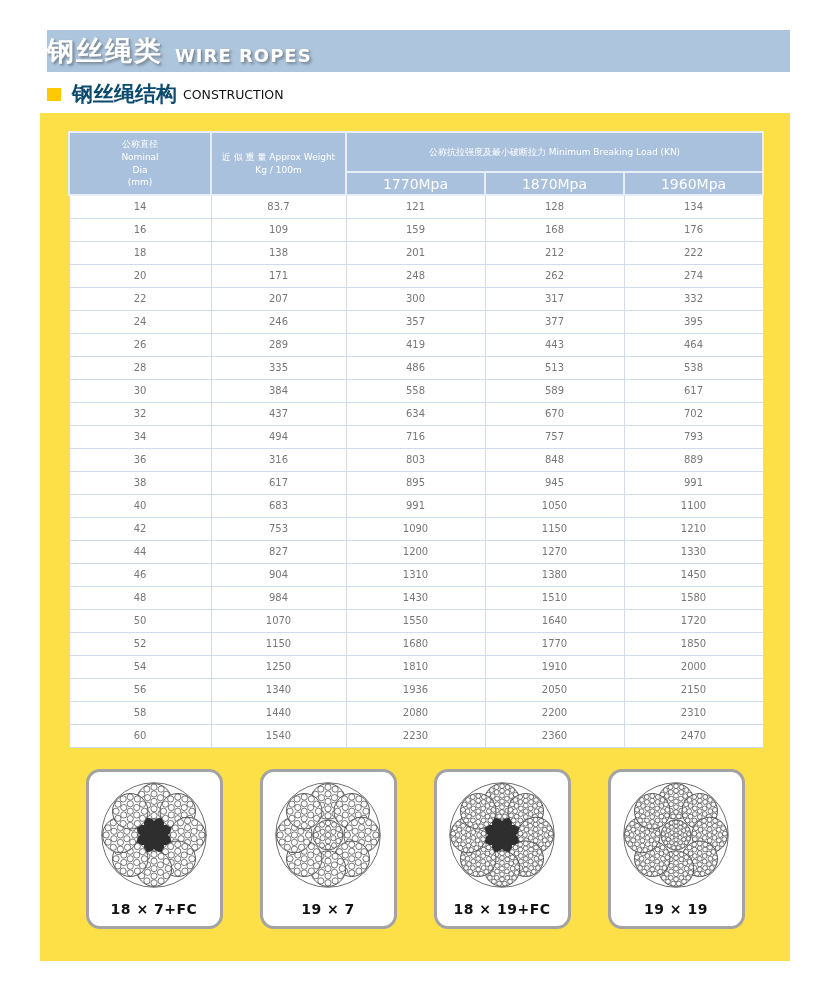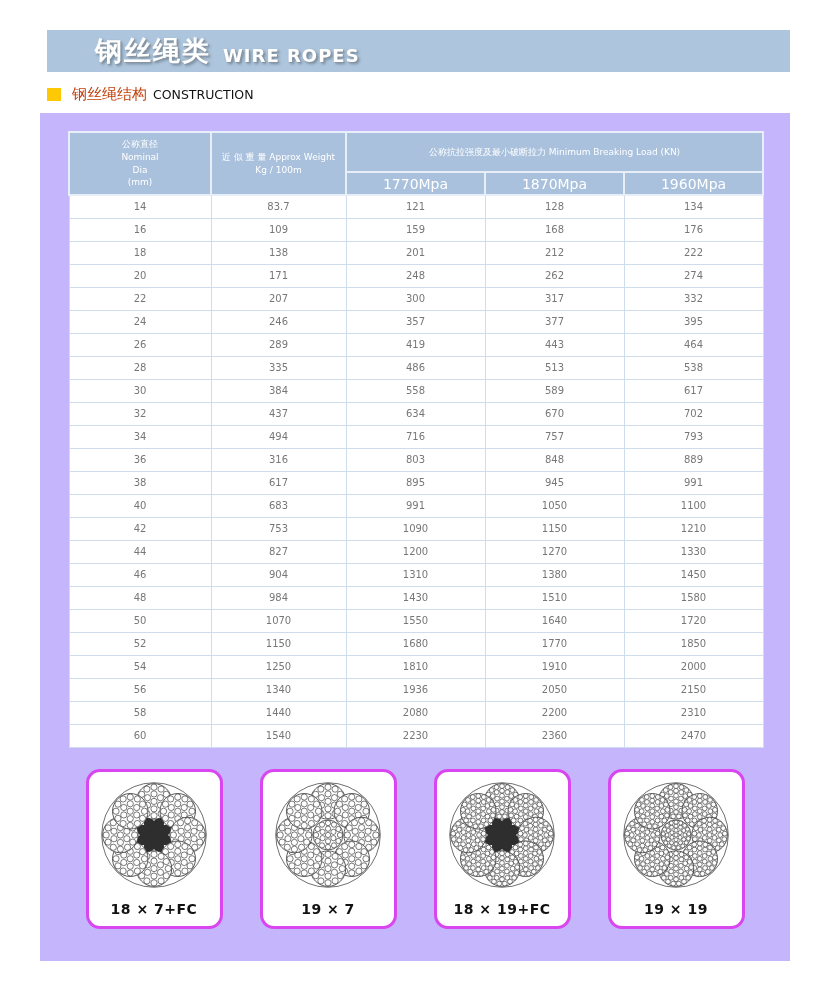--- a/index.html
+++ b/index.html
@@ -3,53 +3,53 @@
 <meta charset="utf-8">
 <style>
   * { box-sizing: border-box; }
   html,body { margin:0; padding:0; }
   body {
     width:830px; height:1000px; position:relative; background:#ffffff;
     font-family:"DejaVu Sans","Liberation Sans",sans-serif;
   }
   .band {
     position:absolute; left:47px; top:30px; width:743px; height:42px;
-    background:#aec6dd; display:flex; align-items:center; padding-left:48px;
+    background:#aec6dd; display:flex; align-items:center; 
   }
   .band .zh {
     font-size:27px; font-weight:bold; color:#fff; letter-spacing:2px;
     text-shadow:1px 1px 0 #8795a3, 2px 2px 3px rgba(55,65,75,.5);
   }
   .band .en {
     font-size:18px; font-weight:bold; color:#fff; margin-left:12px; margin-top:8px;
     letter-spacing:1px; text-shadow:1px 1px 0 #8795a3, 2px 2px 3px rgba(55,65,75,.5);
   }
   .section { position:absolute; left:47px; top:86px; display:flex; align-items:center; height:16px; }
   .bullet { width:14px; height:13px; background:#fdc804; margin-right:11px; }
-  .section .zh { font-size:15px; font-weight:normal; color:#c2410c; }
+  .section .zh { font-size:21px; font-weight:bold; color:#0c4a6e; }
   .section .en { font-size:12.5px; font-weight:normal; color:#121212; margin-left:6px; }
   .panel {
     position:absolute; left:40px; top:113px; width:750px; height:848px;
-    background:#c4b5fd; padding:18px 28px 0;
+    background:#fde047; padding:18px 28px 0;
   }
   table { width:694px; border-collapse:collapse; table-layout:fixed; }
   th {
     background:#a9c1dc; color:#fff; font-weight:normal;
     border:2px solid #e8eef7; text-align:center; vertical-align:middle;
   }
   .th-top { height:40px; font-size:9px; line-height:1.4; }
   .th-sub th { height:23px; font-size:14px; }
   td {
     background:#fff; border:1px solid #cfdcec; color:#777;
     font-size:10px; line-height:1.2; text-align:center; padding:5px 2px;
   }
   .note { font-size:10.5px; color:#555; margin:11px 0 0 4px; }
   .cards { display:flex; gap:37px; justify-content:center; margin-top:21px; }
   .card {
-    width:137px; height:160px; background:#fff; border:3px solid #d946ef;
+    width:137px; height:160px; background:#fff; border:3px solid #a3a3a3;
     border-radius:14px; display:flex; flex-direction:column; align-items:center;
     justify-content:space-between; padding:7px 0 9px;
   }
   .card svg { width:116px; height:112px; }
   .card .label { font-size:14px; font-weight:bold; color:#111; letter-spacing:.5px; }
 </style>
 </head>
 <body>
 
 <div class="band">

